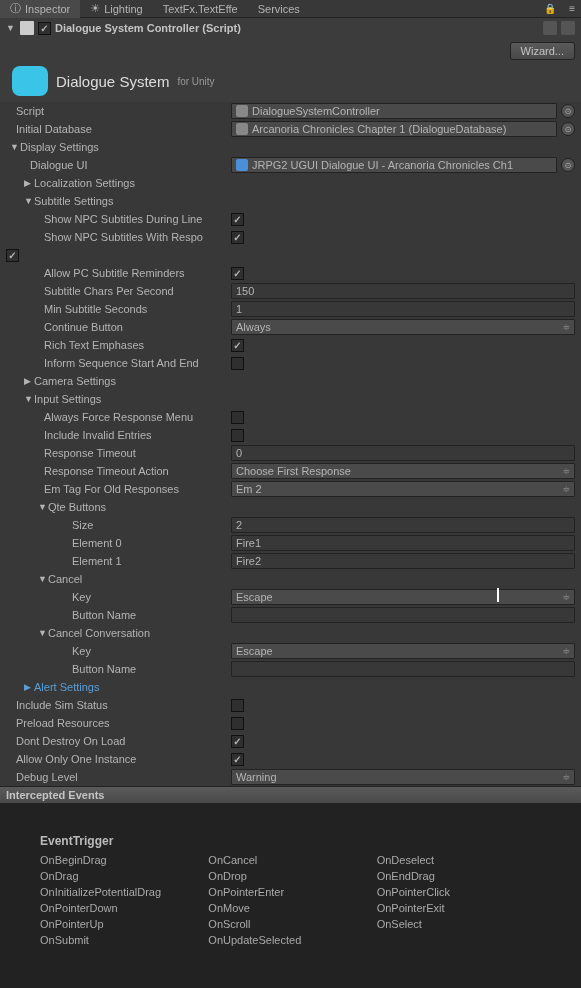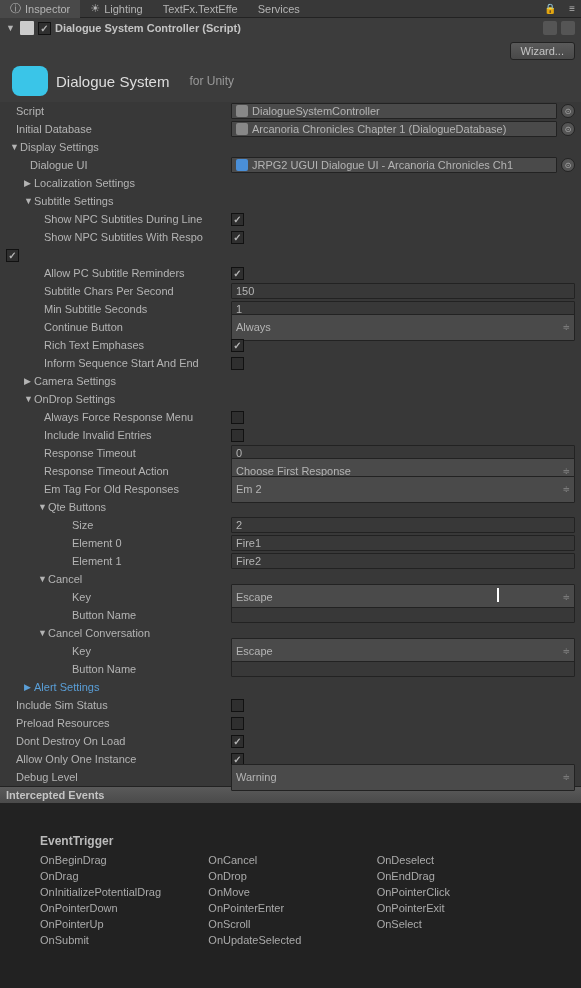--- a/index.html
+++ b/index.html
@@ -18,38 +18,38 @@
   .checkbox.checked::after { content: "✓"; color: #b4b4b4; font-size: 10px; font-weight: bold; }
   .header-title { flex: 1; font-weight: bold; color: #c4c4c4; }
   .header-icons { display: flex; gap: 4px; }
   .hicon { width: 14px; height: 14px; background: #555; border-radius: 2px; cursor: pointer; }
   
   .wizard-row { display: flex; justify-content: flex-end; padding: 4px 6px; background: #3c3c3c; }
   .logo-row { display: flex; align-items: center; padding: 2px 12px 6px 12px; background: #3c3c3c; }
   .logo-bubble { width: 36px; height: 30px; background: #3ac5e8; border-radius: 8px; position: relative; }
   .logo-bubble::after { content: ""; position: absolute; bottom: -5px; left: 8px; border: 5px solid transparent; border-top-color: #3ac5e8; }
   .logo-text { margin-left: 8px; color: #ddd; font-size: 15px; }
-  .logo-sub { font-size: 12px; color: #999; margin-left: 20px; }
+  .logo-sub { font-size: 10px; color: #999; margin-left: 8px; }
   .wizard-btn { background: linear-gradient(#5a5a5a,#494949); border: 1px solid #222; padding: 2px 10px; color: #c4c4c4; border-radius: 3px; font-size: 11px; cursor: pointer; }
   
   .row { display: flex; align-items: center; height: 18px; padding-left: 6px; }
   .row-label { width: 225px; display: flex; align-items: center; overflow: hidden; white-space: nowrap; }
   .row-indent-0 { padding-left: 10px; }
   .row-indent-1 { padding-left: 24px; }
   .row-indent-2 { padding-left: 38px; }
   .row-indent-4 { padding-left: 66px; }
   .row-value { flex: 1; display: flex; align-items: center; padding-right: 6px; gap: 4px; }
   
   .obj-field { flex: 1; background: #4a4a4a; border: 1px solid #222; height: 16px; display: flex; align-items: center; padding: 0 4px; gap: 4px; overflow: hidden; white-space: nowrap; border-radius: 1px; }
   .obj-icon { width: 12px; height: 12px; background: #888; border-radius: 2px; flex-shrink: 0; }
   .obj-icon.blue { background: #4a8fd8; }
   .obj-picker { width: 14px; height: 14px; background: #555; border: 1px solid #222; border-radius: 7px; font-size: 8px; display: flex; align-items: center; justify-content: center; cursor: pointer; flex-shrink: 0; }
   
   .text-field { flex: 1; background: #383838; border: 1px solid #222; height: 16px; padding: 0 4px; color: #b4b4b4; font-size: 11px; border-radius: 1px; display: flex; align-items: center; }
-  .dropdown { flex: 1; background: #4a4a4a; border: 1px solid #222; height: 27px; padding: 0 4px; color: #b4b4b4; font-size: 11px; border-radius: 1px; display: flex; align-items: center; justify-content: space-between; cursor: pointer; }
+  .dropdown { flex: 1; background: #4a4a4a; border: 1px solid #222; height: 16px; padding: 0 4px; color: #b4b4b4; font-size: 11px; border-radius: 1px; display: flex; align-items: center; justify-content: space-between; cursor: pointer; }
   .dropdown::after { content: "≑"; color: #888; font-size: 9px; }
   
   .section-header { background: linear-gradient(#5a5a5a,#4a4a4a); border-top: 1px solid #222; border-bottom: 1px solid #222; padding: 2px 6px; font-weight: bold; color: #c4c4c4; }
   
   .link { color: #5a9fd8; }
   
   .events-area { background: #222; padding: 30px 40px 50px 40px; min-height: 200px; }
   .event-title { font-weight: bold; color: #bbb; font-size: 12px; margin-bottom: 4px; }
   .event-cols { display: flex; gap: 4px; }
   .event-col { flex: 1; }
@@ -210,21 +210,21 @@
 <div class="row">
   <div class="row-label" style="padding-left:18px;">
     <span class="foldout">▶</span>
     <span>Camera Settings</span>
   </div>
 </div>
 
 <div class="row">
   <div class="row-label" style="padding-left:18px;">
     <span class="foldout">▼</span>
-    <span>OnDrop Settings</span>
+    <span>Input Settings</span>
   </div>
 </div>
 <div class="row">
   <div class="row-label row-indent-2">Always Force Response Menu</div>
   <div class="row-value">
       <span class="checkbox"></span>
     </div>
 </div>
 <div class="row">
   <div class="row-label row-indent-2">Include Invalid Entries</div>
@@ -371,22 +371,22 @@
         <div class="event-item">OnBeginDrag</div>
         <div class="event-item">OnDrag</div>
         <div class="event-item">OnInitializePotentialDrag</div>
         <div class="event-item">OnPointerDown</div>
         <div class="event-item">OnPointerUp</div>
         <div class="event-item">OnSubmit</div>
       </div>
     <div class="event-col" id="col2">
         <div class="event-item">OnCancel</div>
         <div class="event-item">OnDrop</div>
+        <div class="event-item">OnPointerEnter</div>
         <div class="event-item">OnMove</div>
-        <div class="event-item">OnPointerEnter</div>
         <div class="event-item">OnScroll</div>
         <div class="event-item">OnUpdateSelected</div>
       </div>
     <div class="event-col" id="col3">
         <div class="event-item">OnDeselect</div>
         <div class="event-item">OnEndDrag</div>
         <div class="event-item">OnPointerClick</div>
         <div class="event-item">OnPointerExit</div>
         <div class="event-item">OnSelect</div>
       </div>

